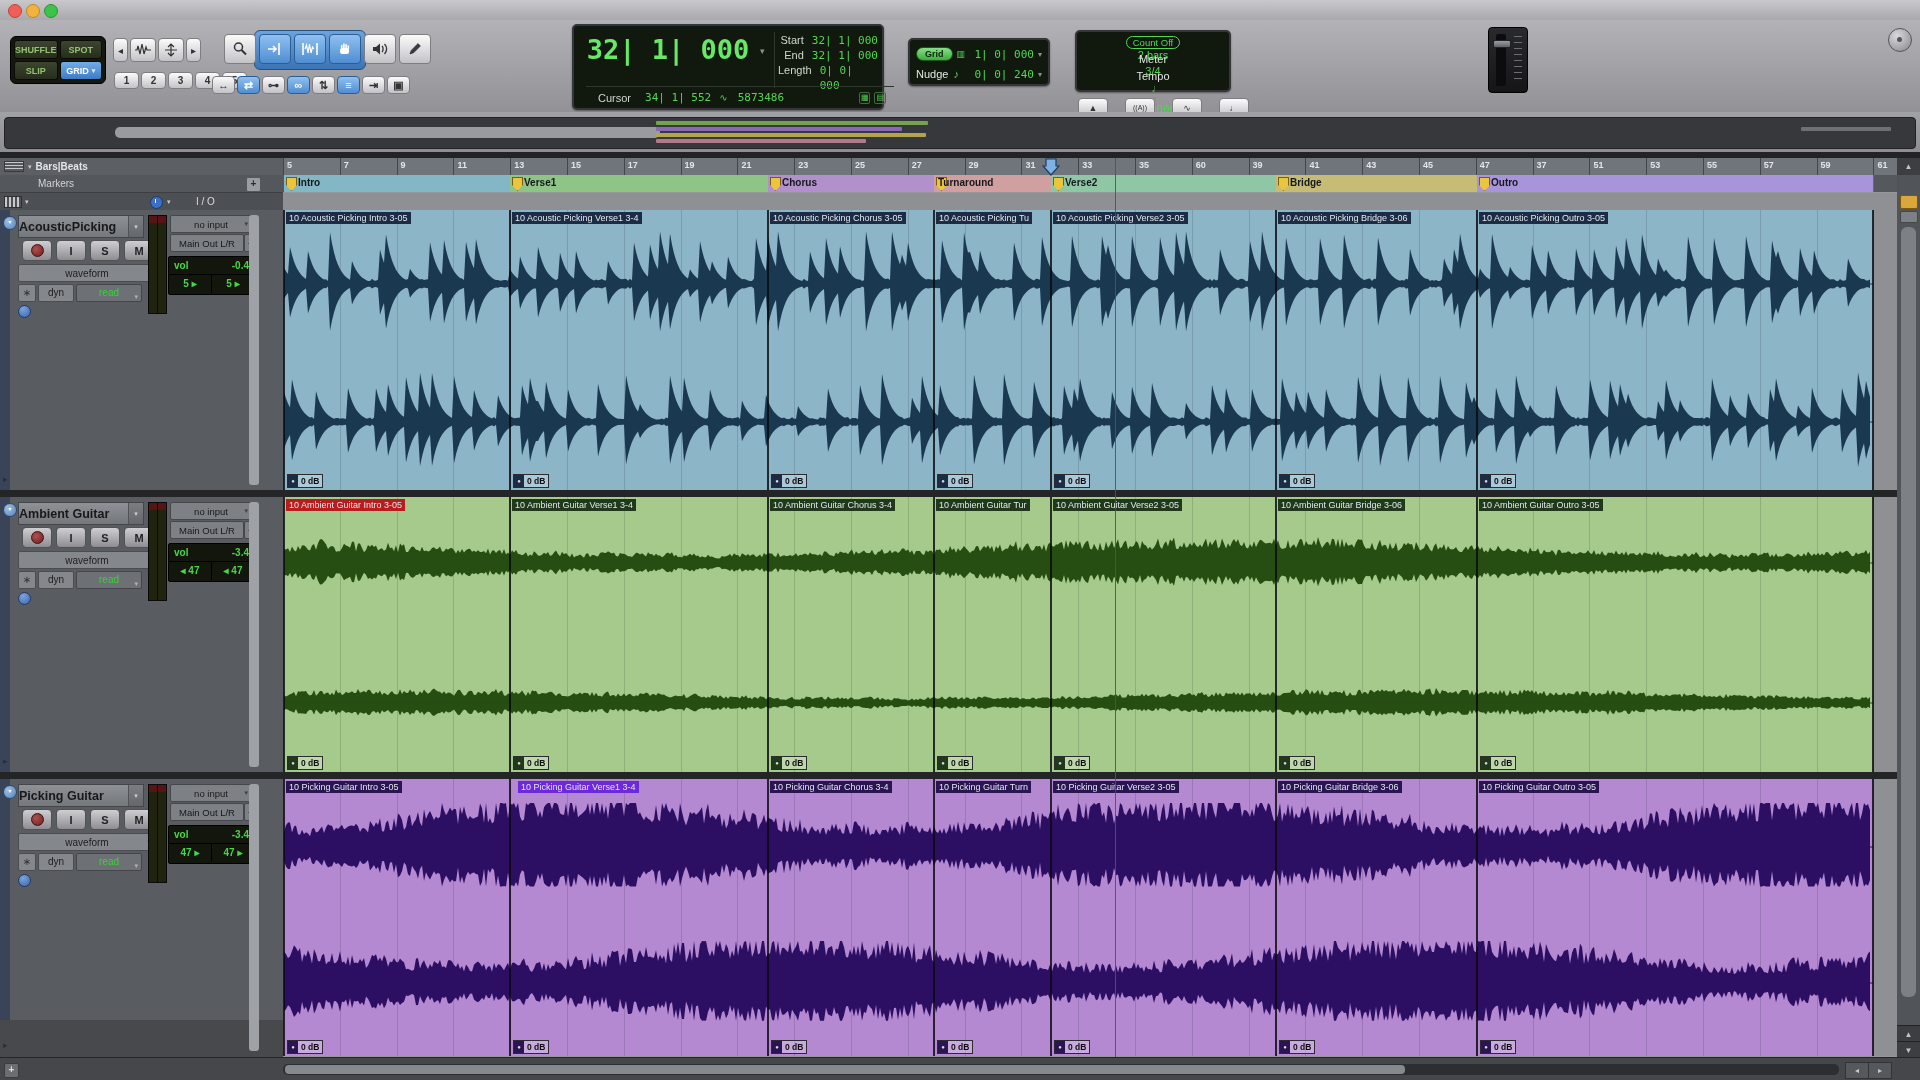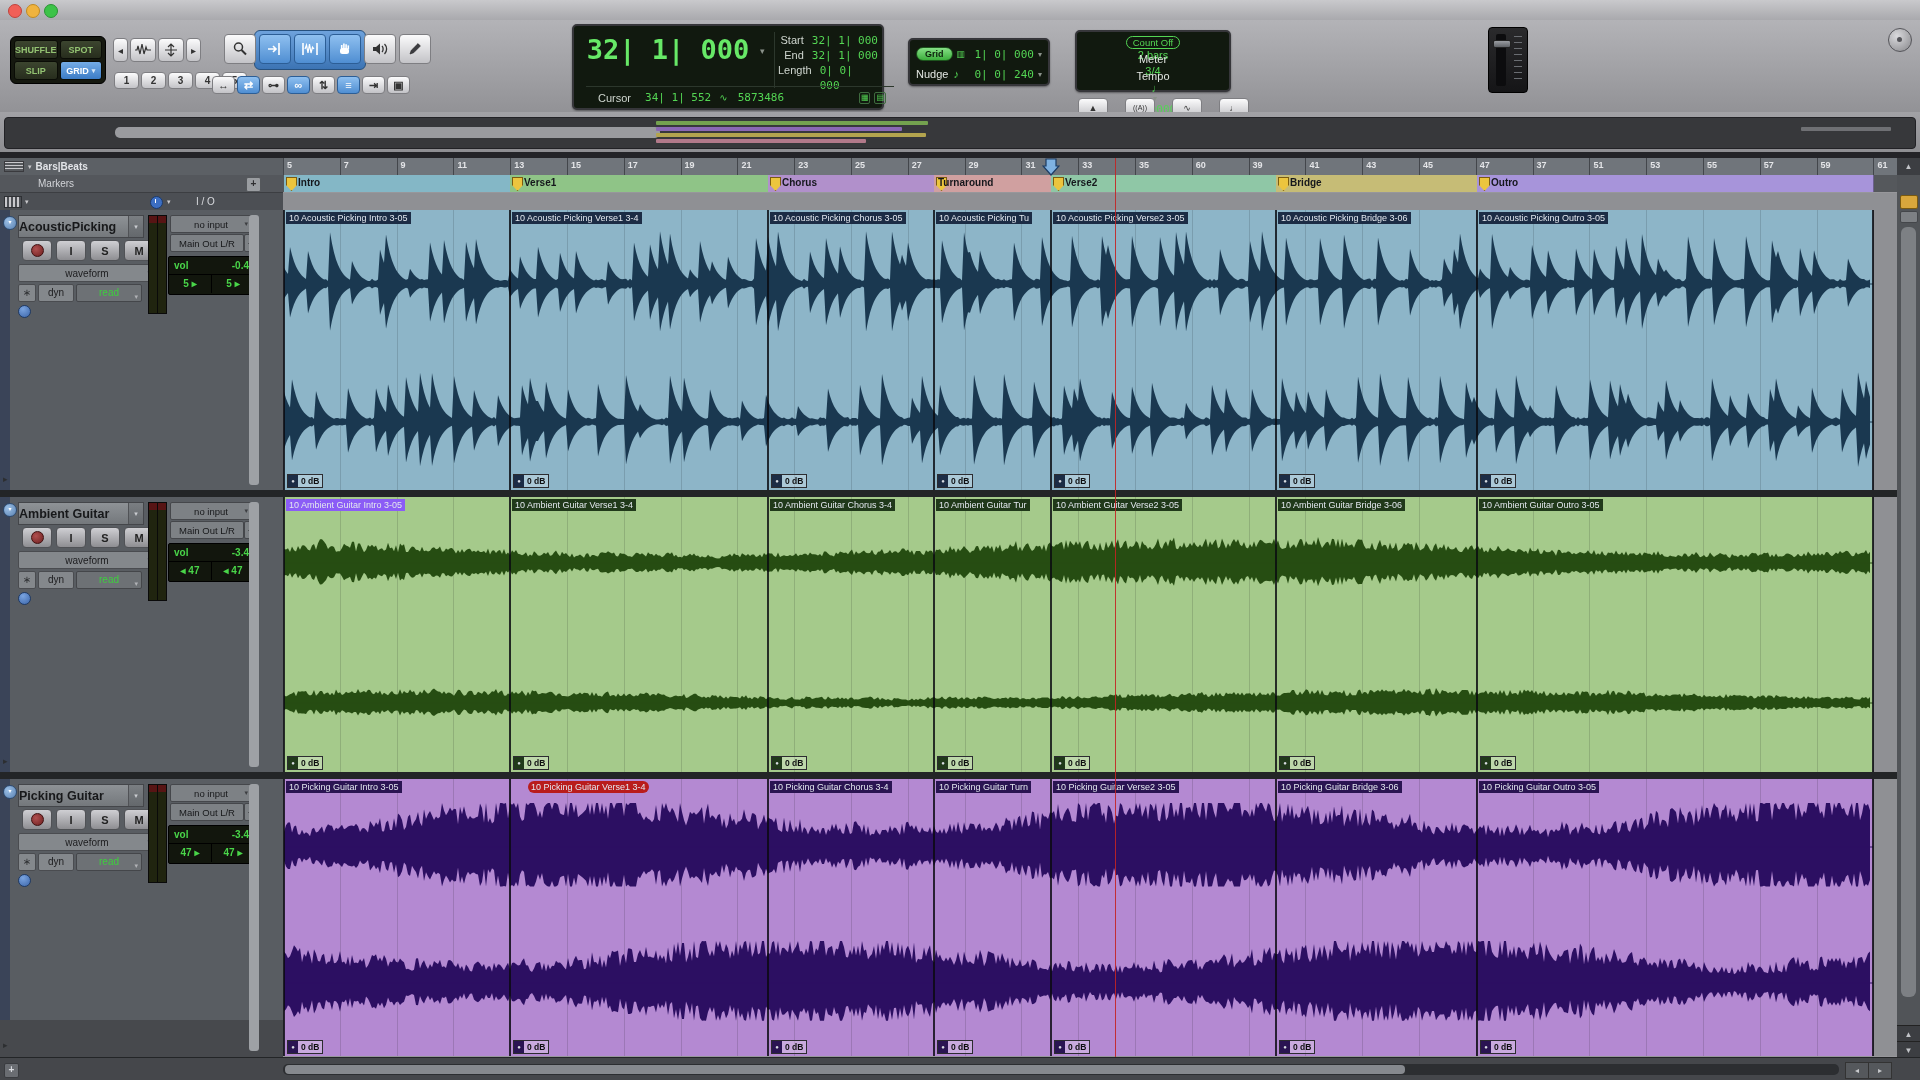--- a/index.html
+++ b/index.html
@@ -722,21 +722,21 @@
           <line x1="1" x2="1590" y1="206" y2="206" stroke="#264d12" stroke-width="1"></line>
         </svg>
         <div class="bline" style="left: 0px;"></div>
         <div class="bline" style="left: 226px;"></div>
         <div class="bline" style="left: 484px;"></div>
         <div class="bline" style="left: 650px;"></div>
         <div class="bline" style="left: 767px;"></div>
         <div class="bline" style="left: 992px;"></div>
         <div class="bline" style="left: 1193px;"></div>
         <div class="bline" style="left: 1589px;"></div>
-        <div class="cliplabel" style="left: 3px; max-width: 218px; background: #8b5cf6; z-index: 5;">10 Ambient Guitar Intro 3-05</div>
+        <div class="cliplabel" style="left: 3px; max-width: 218px; background: #b91c1c; z-index: 5;">10 Ambient Guitar Intro 3-05</div>
         <div class="gainbadge" style="left: 4px; top: 259px; z-index: 6;">
           <div class="gi" style="background: rgb(32, 57, 26);">●</div>
           <div class="gt">0 dB</div>
         </div>
         <div class="cliplabel" style="left: 229px; max-width: 250px; background: rgb(32, 57, 26); z-index: 5;">10 Ambient Guitar Verse1 3-4</div>
         <div class="gainbadge" style="left: 230px; top: 259px; z-index: 6;">
           <div class="gi" style="background: rgb(32, 57, 26);">●</div>
           <div class="gt">0 dB</div>
         </div>
         <div class="cliplabel" style="left: 487px; max-width: 158px; background: rgb(32, 57, 26); z-index: 5;">10 Ambient Guitar Chorus 3-4</div>
@@ -808,21 +808,21 @@
         <div class="bline" style="left: 650px;"></div>
         <div class="bline" style="left: 767px;"></div>
         <div class="bline" style="left: 992px;"></div>
         <div class="bline" style="left: 1193px;"></div>
         <div class="bline" style="left: 1589px;"></div>
         <div class="cliplabel" style="left: 3px; max-width: 218px; background: rgb(42, 20, 82); z-index: 5;">10 Picking Guitar Intro 3-05</div>
         <div class="gainbadge" style="left: 4px; top: 261px; z-index: 6;">
           <div class="gi" style="background: rgb(42, 20, 82);">●</div>
           <div class="gt">0 dB</div>
         </div>
-        <div class="cliplabel" style="left: 245px; max-width: 250px; background: #b91c1c; z-index: 5; border-radius: 6px;">10 Picking Guitar Verse1 3-4</div>
+        <div class="cliplabel" style="left: 235px; max-width: 250px; background: #6d28d9; z-index: 5;">10 Picking Guitar Verse1 3-4</div>
         <div class="gainbadge" style="left: 230px; top: 261px; z-index: 6;">
           <div class="gi" style="background: rgb(42, 20, 82);">●</div>
           <div class="gt">0 dB</div>
         </div>
         <div class="cliplabel" style="left: 487px; max-width: 158px; background: rgb(42, 20, 82); z-index: 5;">10 Picking Guitar Chorus 3-4</div>
         <div class="gainbadge" style="left: 488px; top: 261px; z-index: 6;">
           <div class="gi" style="background: rgb(42, 20, 82);">●</div>
           <div class="gt">0 dB</div>
         </div>
         <div class="cliplabel" style="left: 653px; max-width: 109px; background: rgb(42, 20, 82); z-index: 5;">10 Picking Guitar Turn</div>

